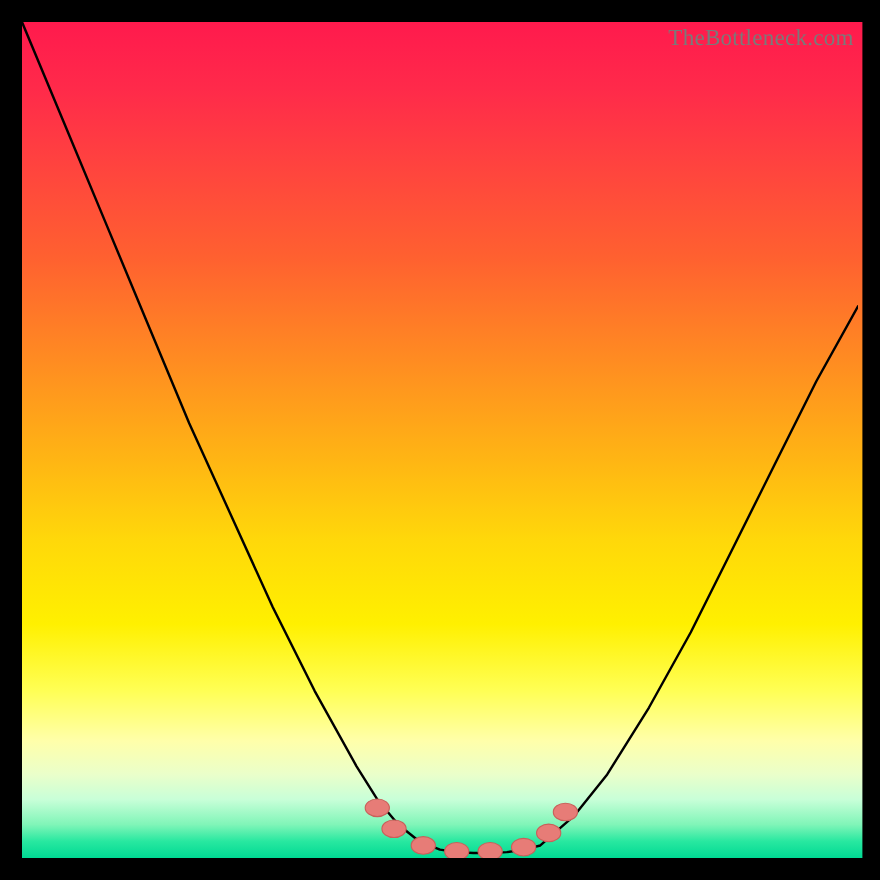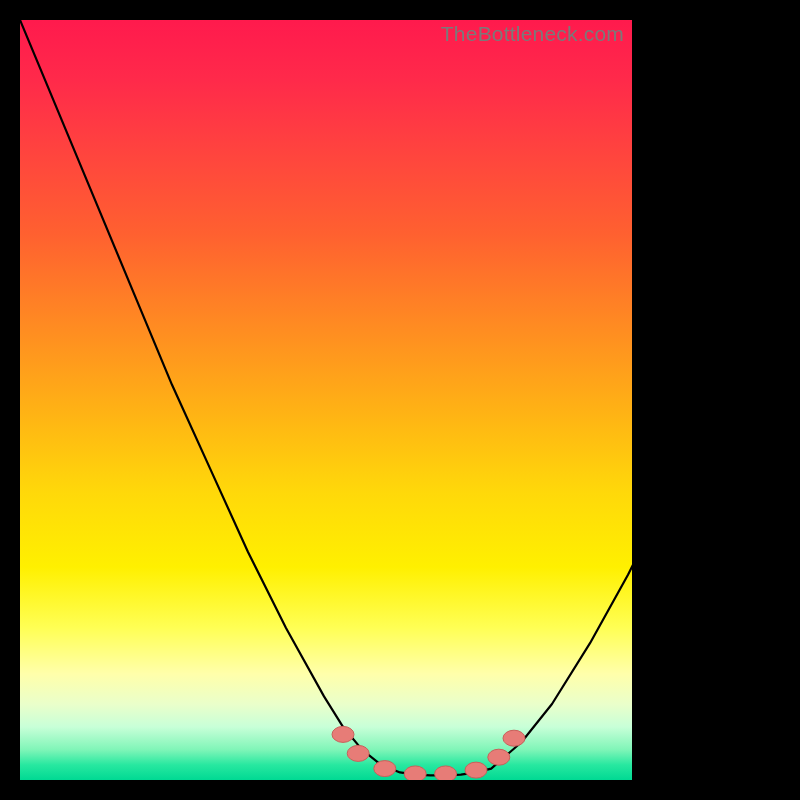--- a/index.html
+++ b/index.html
@@ -13,38 +13,39 @@
   }
   .frame {
     position: absolute;
     left: 0; top: 0;
     width: 800px; height: 800px;
     background: #000;
   }
   .plot {
     position: absolute;
     left: 20px; top: 20px;
-    width: 612px; height: 760px;
+    width: 764px; height: 760px;
     background: linear-gradient(to bottom,
       #ff1a4d 0%,
       #ff2a4a 8%,
       #ff4040 16%,
       #ff6030 28%,
       #ff8a22 40%,
       #ffb414 52%,
       #ffd80a 62%,
       #fff000 72%,
       #ffff55 80%,
       #ffffaa 86%,
       #eaffca 90%,
       #c8ffd8 93%,
       #80f5b8 96%,
       #28e8a0 98%,
       #00d993 100%
     );
+    font-family: Liberation Serif, serif;
   }
   svg.curve {
     position: absolute;
     left: 0; top: 0;
     width: 760px; height: 760px;
   }
   .watermark {
     position: absolute;
     top: 2px;
     right: 8px;

